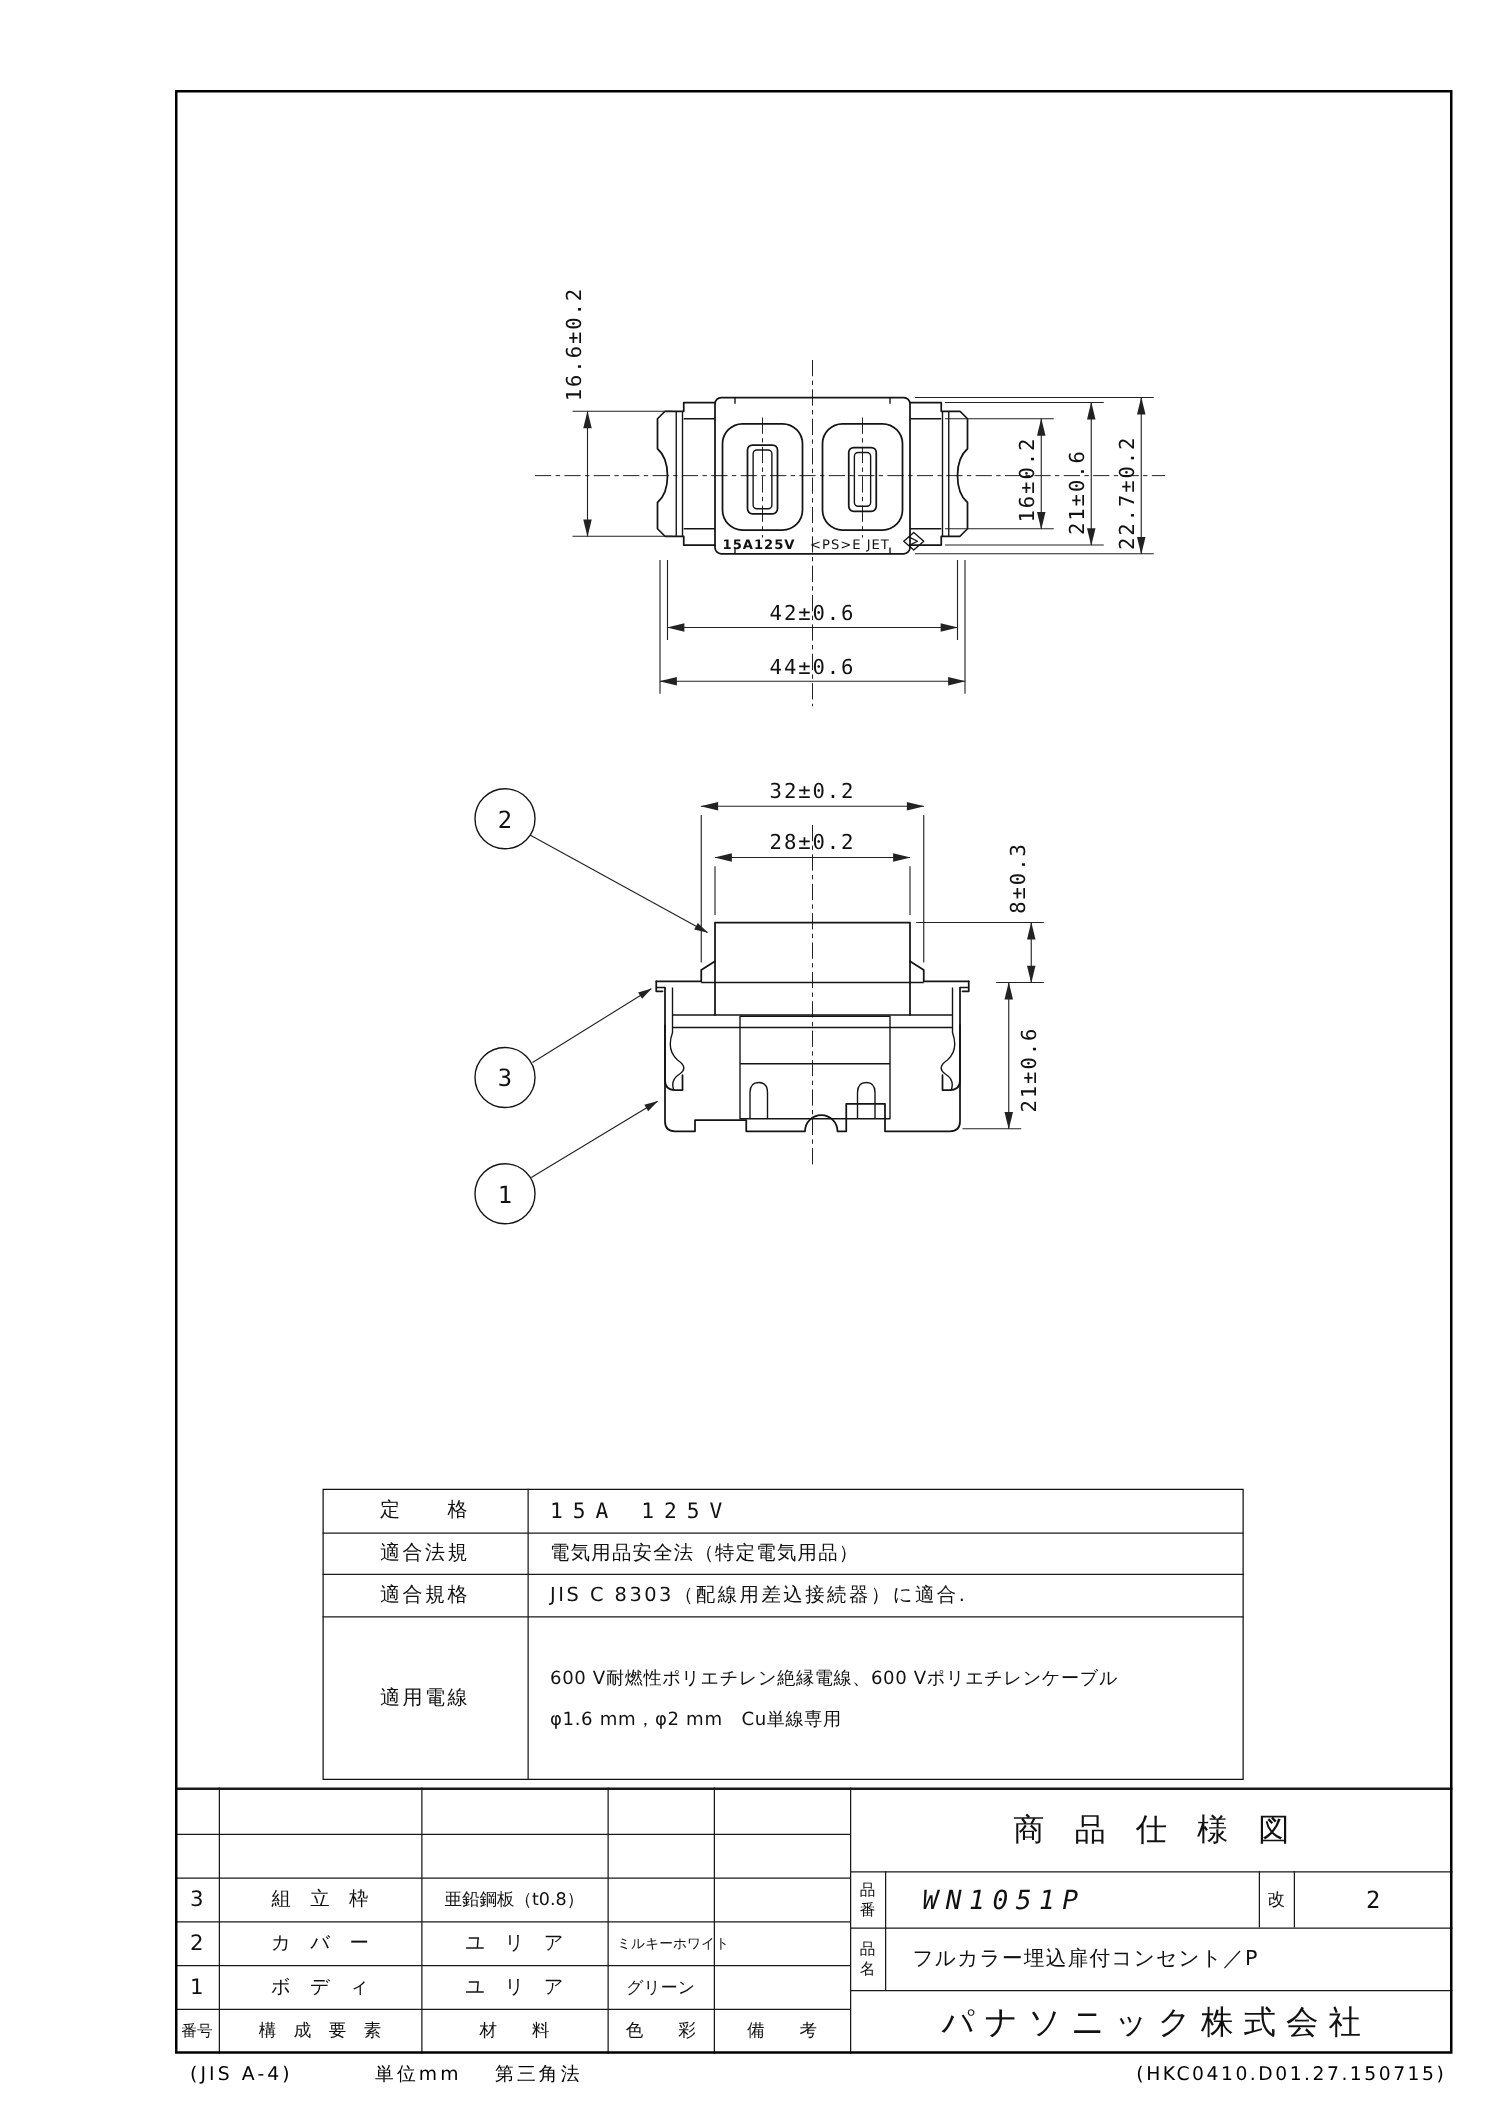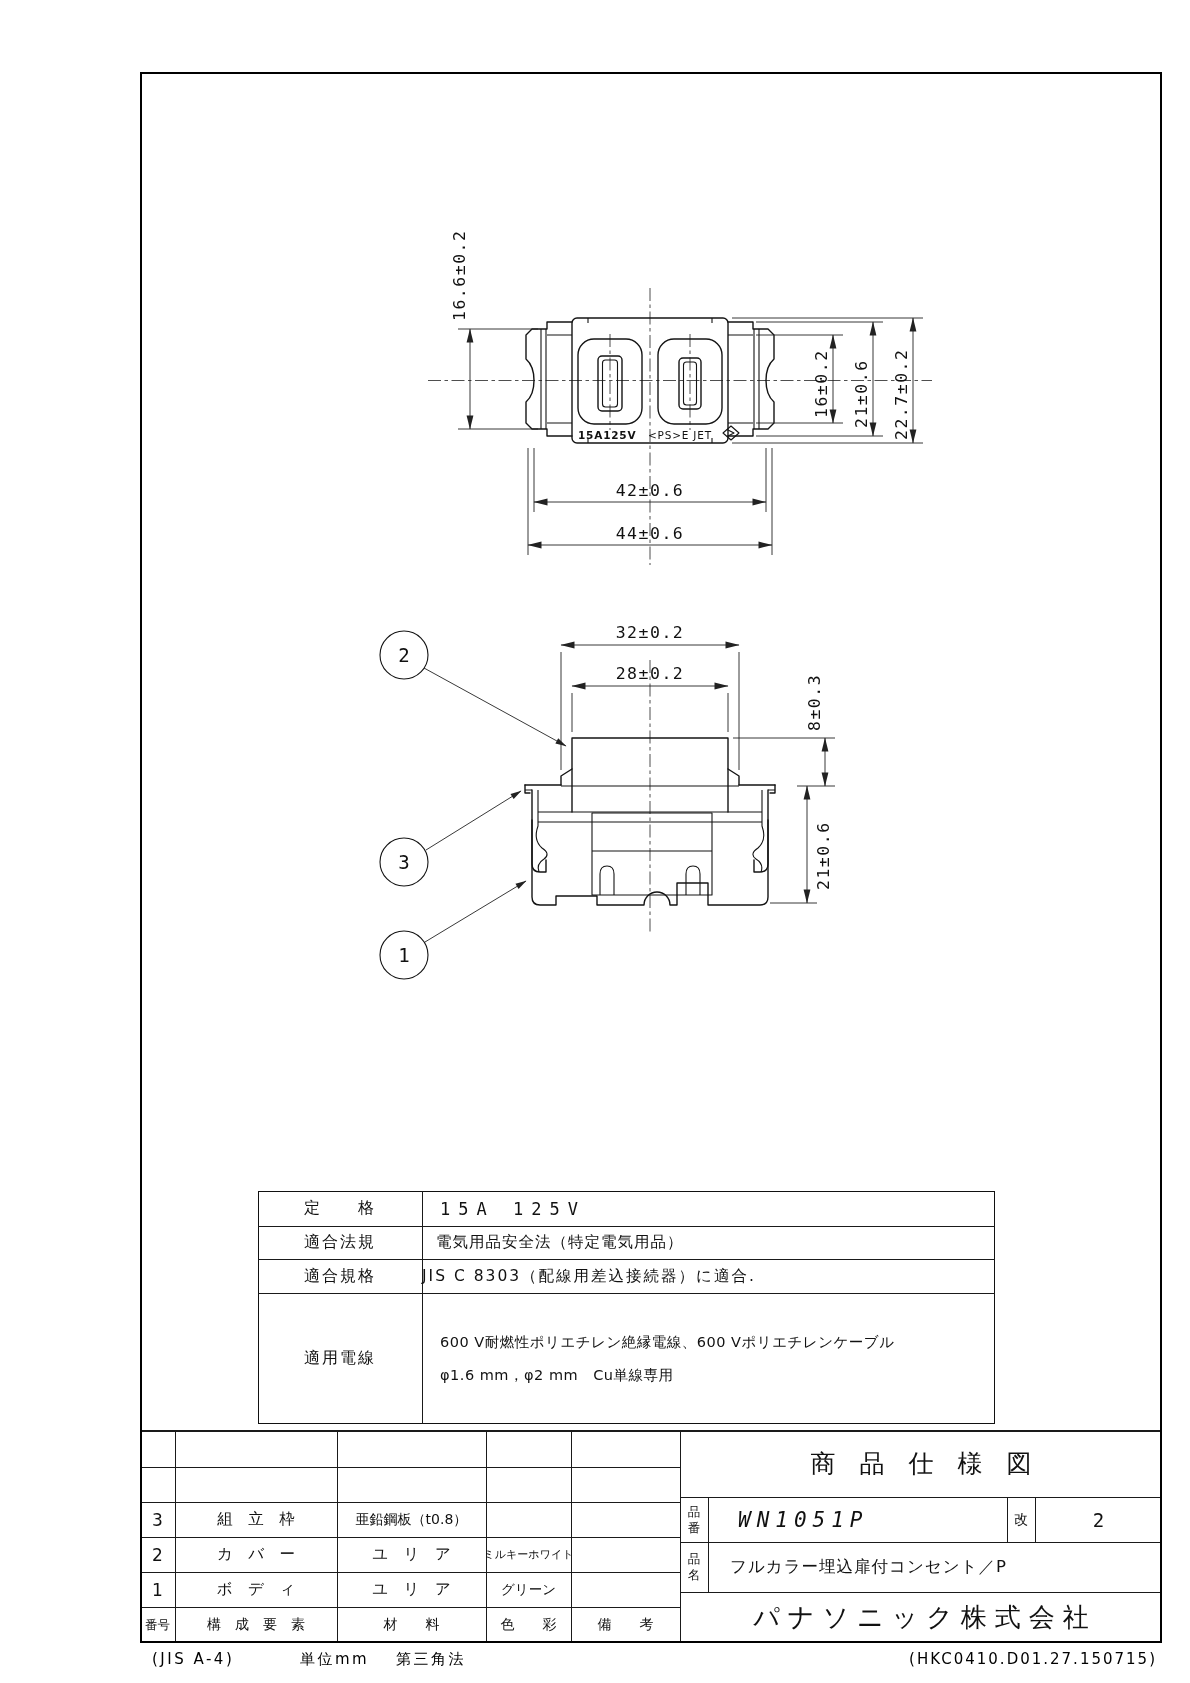--- a/index.html
+++ b/index.html
@@ -191,24 +191,24 @@
     <div style="position:absolute;left:258px;top:1191px;width:737px;height:233px;border:1.5px solid #111;box-sizing:border-box;"></div>
     <div class="hline" style="left:258px;top:1226px;width:737px;"></div>
     <div class="hline" style="left:258px;top:1259px;width:737px;"></div>
     <div class="hline" style="left:258px;top:1293px;width:737px;"></div>
     <div class="vline" style="left:422px;top:1191px;height:233px;"></div>
 
     <div class="cell spec-label" style="left:258px;top:1191px;width:164px;height:35px;">定　　格</div>
     <div class="cell left spec-value mono" style="left:422px;top:1191px;width:573px;height:35px;padding-left:18px;letter-spacing:8px;font-size:17px;">15A 125V</div>
 
     <div class="cell spec-label" style="left:258px;top:1226px;width:164px;height:33px;">適合法規</div>
-    <div class="cell left spec-value" style="left:408px;top:1226px;width:573px;height:33px;padding-left:28px;">電気用品安全法（特定電気用品）</div>
+    <div class="cell left spec-value" style="left:422px;top:1226px;width:573px;height:33px;padding-left:18px;">電気用品安全法（特定電気用品）</div>
 
     <div class="cell spec-label" style="left:258px;top:1259px;width:164px;height:34px;">適合規格</div>
-    <div class="cell left spec-value" style="left:422px;top:1259px;width:690px;height:34px;letter-spacing:2px;">JIS C 8303（配線用差込接続器）に適合.</div>
+    <div class="cell left spec-value" style="left:422px;top:1259px;width:690px;height:34px;padding-left:18px;letter-spacing:2px;">JIS C 8303（配線用差込接続器）に適合.</div>
 
     <div class="cell spec-label" style="left:258px;top:1293px;width:164px;height:131px;">適用電線</div>
     <div class="wire-lines" style="left:440px;top:1293px;width:560px;height:131px;">
       <div>600 V耐燃性ポリエチレン絶縁電線、600 Vポリエチレンケーブル</div>
       <div>φ1.6 mm，φ2 mm　Cu単線専用</div>
     </div>
   </div>
 
   <div>
 
@@ -230,21 +230,21 @@
     <div class="vline" style="left:1007px;top:1497px;height:45px;"></div>
     <div class="vline" style="left:1035px;top:1497px;height:45px;"></div>
 
     <div class="cell pt-no" style="left:140px;top:1502px;width:35px;height:35px;">3</div>
     <div class="cell pt-comp" style="left:175px;top:1502px;width:162px;height:35px;">組　立　枠</div>
     <div class="cell pt-mat" style="left:337px;top:1502px;width:149px;height:35px;">亜鉛鋼板（t0.8）</div>
 
     <div class="cell pt-no" style="left:140px;top:1537px;width:35px;height:35px;">2</div>
     <div class="cell pt-comp" style="left:175px;top:1537px;width:162px;height:35px;">カ　バ　ー</div>
     <div class="cell pt-mat" style="left:337px;top:1537px;width:149px;height:35px;font-size:15.5px;">ユ　リ　ア</div>
-    <div class="cell pt-col-s" style="left:486px;top:1537px;width:85px;height:35px;">ミルキーホワイト</div>
+    <div class="cell pt-col-s" style="left:496px;top:1537px;width:85px;height:35px;">ミルキーホワイト</div>
 
     <div class="cell pt-no" style="left:140px;top:1572px;width:35px;height:35px;">1</div>
     <div class="cell pt-comp" style="left:175px;top:1572px;width:162px;height:35px;">ボ　デ　ィ</div>
     <div class="cell pt-mat" style="left:337px;top:1572px;width:149px;height:35px;font-size:15.5px;">ユ　リ　ア</div>
     <div class="cell pt-col" style="left:486px;top:1572px;width:85px;height:35px;">グリーン</div>
 
     <div class="cell pt-head" style="left:140px;top:1607px;width:35px;height:36px;font-size:12.5px;">番号</div>
     <div class="cell pt-head" style="left:175px;top:1607px;width:162px;height:36px;">構　成　要　素</div>
     <div class="cell pt-head" style="left:337px;top:1607px;width:149px;height:36px;">材　　料</div>
     <div class="cell pt-head" style="left:486px;top:1607px;width:85px;height:36px;">色　　彩</div>

